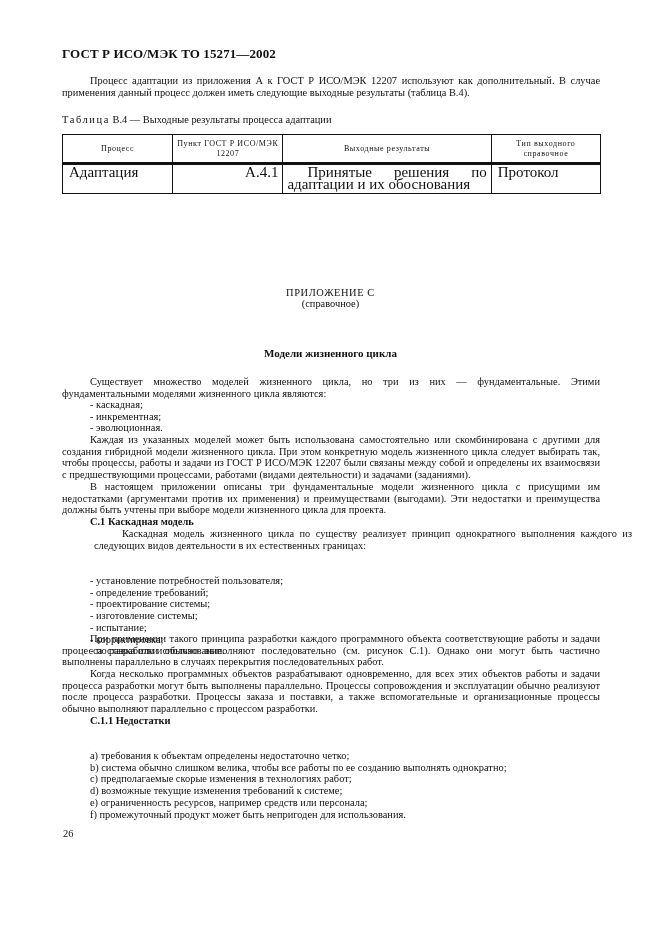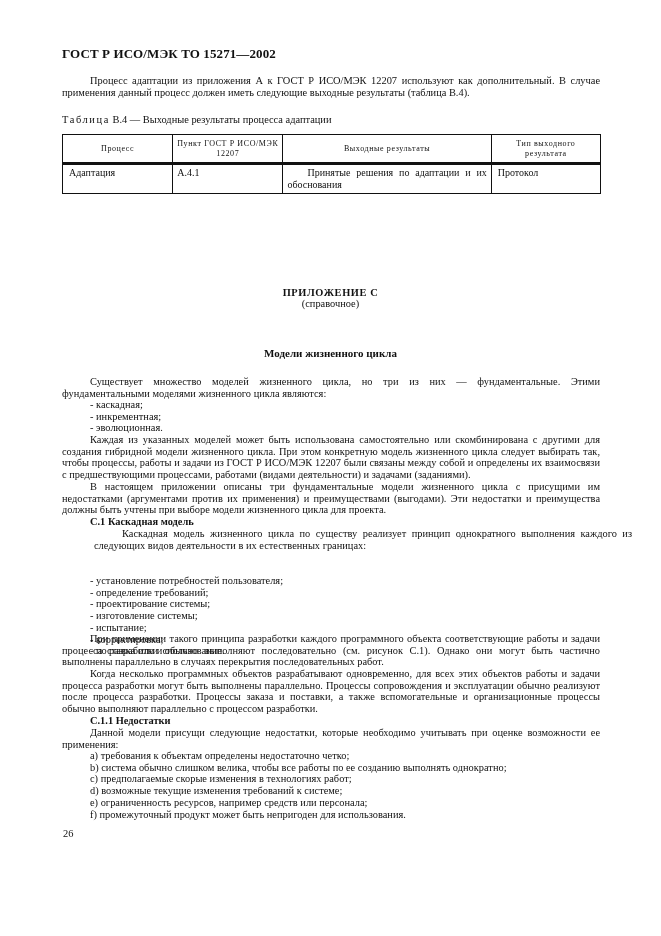--- a/index.html
+++ b/index.html
@@ -7,25 +7,25 @@
          font-family:"Liberation Serif", "DejaVu Serif", serif; color:#111; }
   .page { position:absolute; left:0; top:0; width:661px; height:936px; }
   .hdr { position:absolute; left:62px; top:46px; font-size:13px; font-weight:bold; letter-spacing:0.1px; }
   .para { position:absolute; left:62px; width:538px; font-size:10.4px; line-height:11.7px; text-align:justify; }
   .para .ind { display:inline-block; width:28px; }
   .tcap { position:absolute; left:62px; top:114px; font-size:10.4px; }
   .tcap .sp { letter-spacing:1.6px; }
   table.t { position:absolute; left:62px; top:134px; width:539px; border-collapse:collapse; font-size:10px; }
   table.t td, table.t th { border:1px solid #111; padding:2px 4px; vertical-align:top; }
   table.t th { font-weight:normal; font-size:8px; letter-spacing:0.6px; height:23px; vertical-align:middle; text-align:center; line-height:10px; border-bottom:3px solid #111; }
-  table.t td { height:24px; font-size:10px; line-height:11.5px;font-family:Liberation Serif, serif; }
+  table.t td { height:24px; font-size:15px; line-height:11.5px;font-family:Liberation Serif, serif; }
   .c1 { width:101px; } .c2 { width:101px;margin-left:16px; } .c3 { width:199px; } .c4 { width:100px; }
-  .center { text-align:left; }
+  .center { text-align:right; }
   .appx { position:absolute; left:0; width:661px; text-align:center; font-size:10.4px; }
-  .appx-title { top:287px; letter-spacing:0.6px;font-weight:bold; }
+  .appx-title { top:287px; letter-spacing:0.6px; }
   .appx-sub { top:298px; }
   .mtitle { position:absolute; left:0; width:661px; text-align:center; top:347px; font-size:11px; font-weight:bold; }
   .list { position:absolute; left:90px; font-size:10.4px; line-height:11.7px; }
   .list div { white-space:nowrap; }
   .sec { position:absolute; left:90px; font-size:10.4px; font-weight:bold; }
   .pno { position:absolute; left:63px; top:828px; font-size:10.4px; }
 </style>
 </head>
 <body>
 
@@ -36,21 +36,21 @@
   <div class="para" style="top:75px;"><span class="ind"></span><span>Процесс адаптации из приложения А к ГОСТ Р ИСО/МЭК 12207 используют как дополнительный. В случае применения данный процесс должен иметь следующие выходные результаты (таблица В.4).</span></div>
 
   <div class="tcap"><span class="sp">Таблица</span><span> В.4 — Выходные результаты процесса адаптации</span></div>
 
   <table class="t">
     <tbody>
         <tr>
       <th class="c1">Процесс</th>
       <th class="c2">Пункт ГОСТ Р ИСО/МЭК 12207</th>
       <th class="c3">Выходные результаты</th>
-      <th class="c4">Тип выходного результата</th>
+      <th class="c4">Тип выходного справочное</th>
     </tr>
     <tr>
       <td style="padding-left:6px;">Адаптация</td>
       <td class="center">А.4.1</td>
       <td style="text-indent:20px;text-align:justify;margin-top:13px;"><span>Принятые решения по адаптации и их обоснования</span></td>
       <td style="padding-left:6px;margin-left:38px;">Протокол</td>
     </tr>
   </tbody>
     </table>
 
@@ -83,21 +83,20 @@
     <div>- корректировка;</div>
     <div>- поставка или использование.</div>
   </div>
 
   <div class="para" style="top:633px;"><span class="ind"></span><span>При применении такого принципа разработки каждого программного объекта соответствующие работы и задачи процесса разработки обычно выполняют последовательно (см. рисунок С.1). Однако они могут быть частично выполнены параллельно в случаях перекрытия последовательных работ.</span></div>
 
   <div class="para" style="top:668px;"><span class="ind"></span><span>Когда несколько программных объектов разрабатывают одновременно, для всех этих объектов работы и задачи процесса разработки могут быть выполнены параллельно. Процессы сопровождения и эксплуатации обычно реализуют после процесса разработки. Процессы заказа и поставки, а также вспомогательные и организационные процессы обычно выполняют параллельно с процессом разработки.</span></div>
 
   <div class="sec" style="top:715px;">С.1.1  Недостатки</div>
 
-  <div class="para" style="top:727px;"><span class="ind"></span><span>Данной модели присущи следующие недостатки, которые необходимо учитывать при оценке возможности ее применения:</span></div>
 
   <div class="list" style="top:750px;">
     <div>a)  требования к объектам определены недостаточно четко;</div>
     <div>b)  система обычно слишком велика, чтобы все работы по ее созданию выполнять однократно;</div>
     <div>c)  предполагаемые скорые изменения в технологиях работ;</div>
     <div>d)  возможные текущие изменения требований к системе;</div>
     <div>e)  ограниченность ресурсов, например средств или персонала;</div>
     <div>f)  промежуточный продукт может быть непригоден для использования.</div>
   </div>
 

